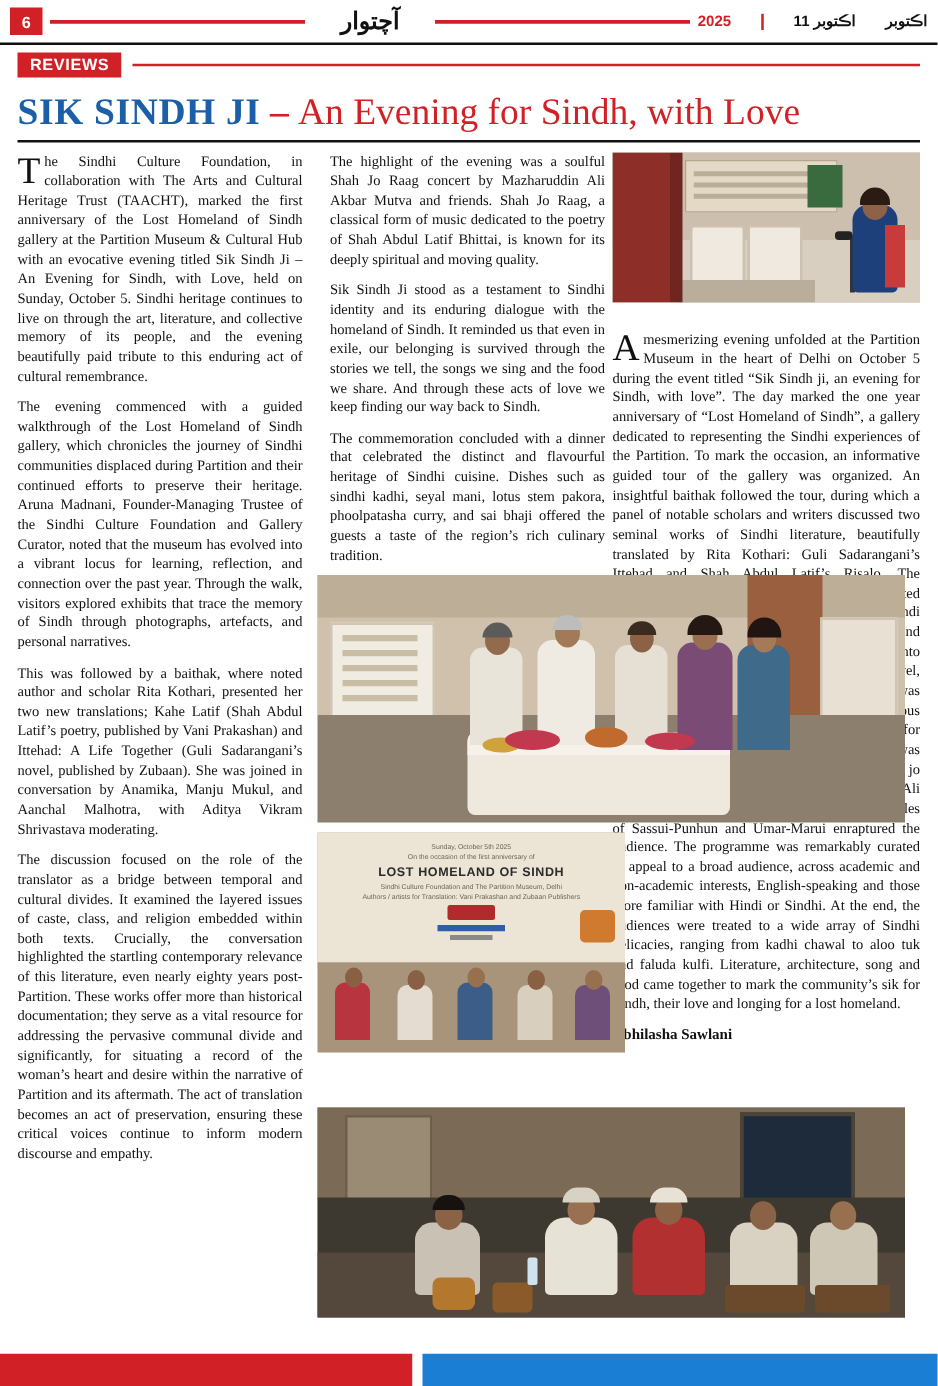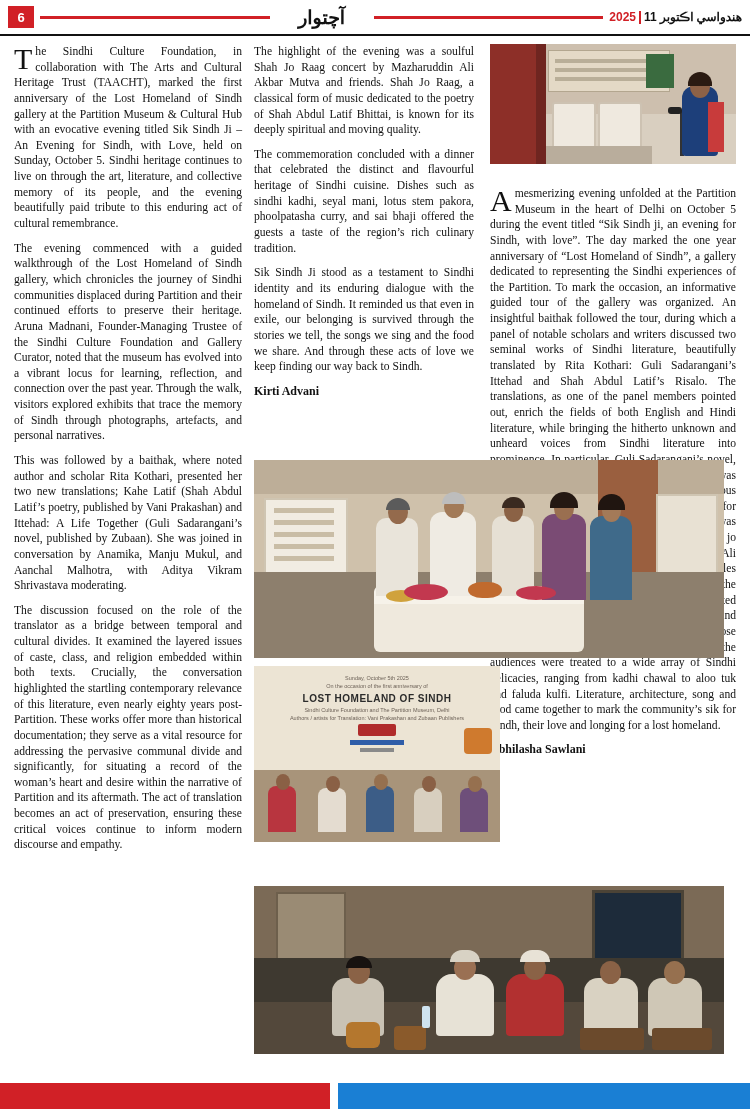--- a/index.html
+++ b/index.html
@@ -67,21 +67,21 @@
   }
   .mast-date {
     font-family: "Liberation Sans", sans-serif;
     font-size: 12px;
     font-weight: bold;
     color: #111;
     margin-right: 8px;
     white-space: nowrap;
     display: flex;
     align-items: center;
-    gap: 3px;
+    gap: 24px;
   }
   .mast-year {
     color: #d12026;
     font-weight: bold;
   }
   .mast-sep {
     display: inline-block;
     width: 2px;
     height: 13px;
     background: #d12026;
@@ -147,21 +147,21 @@
     margin: 8px 14px 0 14px;
     width: 722px;
     box-sizing: border-box;
   }
   .col {
     position: absolute;
     top: 0;
     box-sizing: border-box;
   }
   .col1 { left: 0;    width: 228px; }
-  .col2 { left: 240px; width: 220px; }
+  .col2 { left: 250px; width: 220px; }
   .col3 { left: 476px; width: 246px; }
 
   p {
     margin: 0 0 9px 0;
     font-size: 11.6px;
     line-height: 1.35;
     text-align: justify;
     hyphens: auto;
     -webkit-hyphens: auto;
   }
@@ -309,39 +309,48 @@
 
   <div class="masthead">
     <div class="page-number">6</div>
     <div class="mast-rule-left"></div>
     <div class="mast-logo">آچتوار</div>
     <div class="mast-rule-right"></div>
     <div class="mast-date">
       <span class="mast-year">2025</span>
       <span class="mast-sep"></span>
       <span>11 اڪتوبر</span>
-      <span>هندواسي</span>
-    </div>
-  </div>
-
-
+      <span>اڪتوبر</span>
+    </div>
+  </div>
+
+  <div class="section-bar">
+    <div class="section-tag">REVIEWS</div>
+    <div class="section-line"></div>
+  </div>
+
+  <div class="headline-wrap">
+    <div class="headline">
+      <span class="hl-main">SIK SINDH JI</span><span class="hl-dash"> – </span><span class="hl-sub">An Evening for Sindh, with Love</span>
+    </div>
+  </div>
 
   <div class="content">
 
     <div class="col col1">
       <p class="dropcap">The Sindhi Culture Foundation, in collaboration with The Arts and Cultural Heritage Trust (TAACHT), marked the first anniversary of the Lost Homeland of Sindh gallery at the Partition Museum &amp; Cultural Hub with an evocative evening titled Sik Sindh Ji – An Evening for Sindh, with Love, held on Sunday, October 5. Sindhi heritage continues to live on through the art, literature, and collective memory of its people, and the evening beautifully paid tribute to this enduring act of cultural remembrance.</p>
       <p>The evening commenced with a guided walkthrough of the Lost Homeland of Sindh gallery, which chronicles the journey of Sindhi communities displaced during Partition and their continued efforts to preserve their heritage. Aruna Madnani, Founder-Managing Trustee of the Sindhi Culture Foundation and Gallery Curator, noted that the museum has evolved into a vibrant locus for learning, reflection, and connection over the past year. Through the walk, visitors explored exhibits that trace the memory of Sindh through photographs, artefacts, and personal narratives.</p>
       <p>This was followed by a baithak, where noted author and scholar Rita Kothari, presented her two new translations; Kahe Latif (Shah Abdul Latif’s poetry, published by Vani Prakashan) and Ittehad: A Life Together (Guli Sadarangani’s novel, published by Zubaan). She was joined in conversation by Anamika, Manju Mukul, and Aanchal Malhotra, with Aditya Vikram Shrivastava moderating.</p>
       <p>The discussion focused on the role of the translator as a bridge between temporal and cultural divides. It examined the layered issues of caste, class, and religion embedded within both texts. Crucially, the conversation highlighted the startling contemporary relevance of this literature, even nearly eighty years post-Partition. These works offer more than historical documentation; they serve as a vital resource for addressing the pervasive communal divide and significantly, for situating a record of the woman’s heart and desire within the narrative of Partition and its aftermath. The act of translation becomes an act of preservation, ensuring these critical voices continue to inform modern discourse and empathy.</p>
     </div>
 
     <div class="col col2">
       <p>The highlight of the evening was a soulful Shah Jo Raag concert by Mazharuddin Ali Akbar Mutva and friends. Shah Jo Raag, a classical form of music dedicated to the poetry of Shah Abdul Latif Bhittai, is known for its deeply spiritual and moving quality.</p>
+      <p>Sik Sindh Ji stood as a testament to Sindhi identity and its enduring dialogue with the homeland of Sindh. It reminded us that even in exile, our belonging is survived through the stories we tell, the songs we sing and the food we share. And through these acts of love we keep finding our way back to Sindh.</p>
       <p>The commemoration concluded with a dinner that celebrated the distinct and flavourful heritage of Sindhi cuisine. Dishes such as sindhi kadhi, seyal mani, lotus stem pakora, phoolpatasha curry, and sai bhaji offered the guests a taste of the region’s rich culinary tradition.</p>
-      <p>Sik Sindh Ji stood as a testament to Sindhi identity and its enduring dialogue with the homeland of Sindh. It reminded us that even in exile, our belonging is survived through the stories we tell, the songs we sing and the food we share. And through these acts of love we keep finding our way back to Sindh.</p>
       <div class="byline">Kirti Advani</div>
     </div>
 
     <div class="col col3">
 
       <div class="photo photo1">
         <div class="p1-wall"></div>
         <div class="p1-banner"></div>
         <div class="p1-green"></div>
         <div class="p1-floor"></div>

